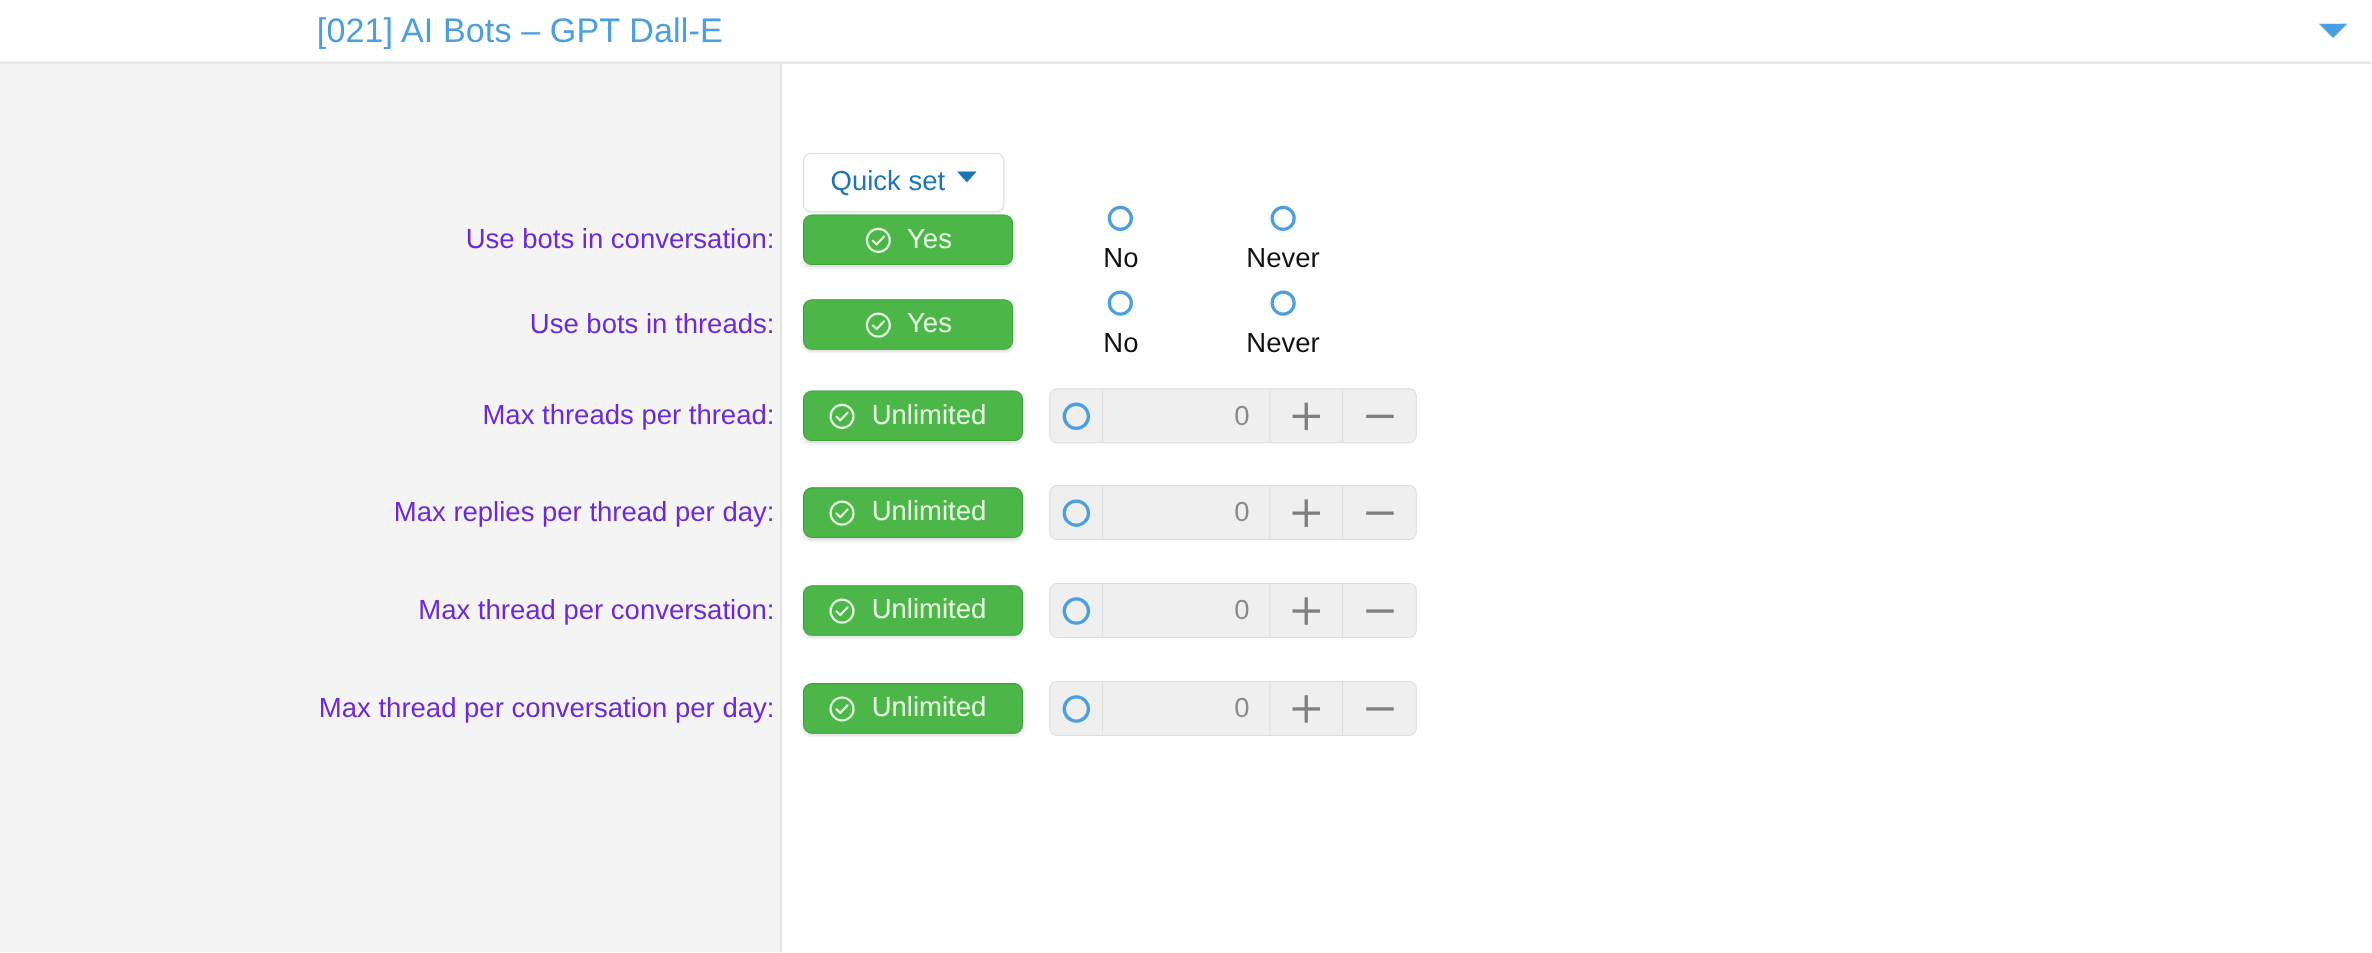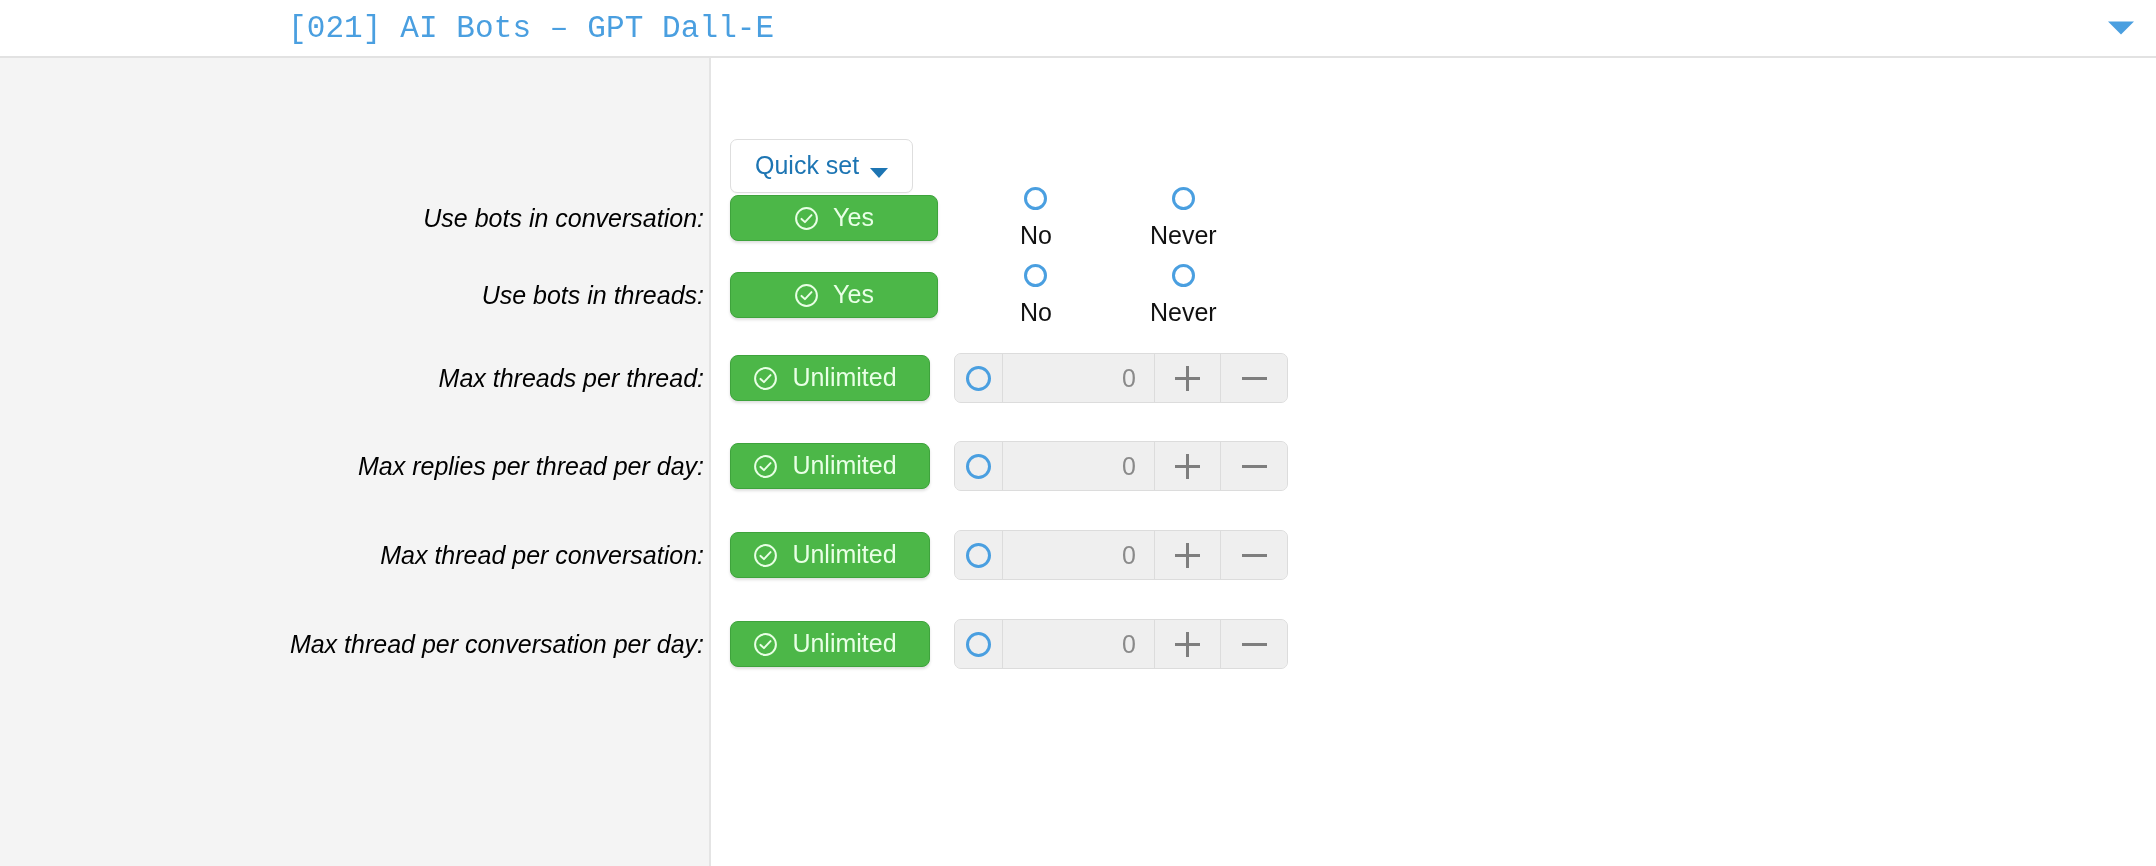--- a/index.html
+++ b/index.html
@@ -25,21 +25,20 @@
   }
   .header-title {
     position: absolute;
     left: 288px;
     top: 50%;
     transform: translateY(-50%);
     font-size: 31px;
     color: #4a9fe0;
     white-space: nowrap;
     letter-spacing: 0.1px;
-    font-family: Liberation Mono, monospace;
   }
   .header-caret {
     position: absolute;
     right: 22px;
     top: 50%;
     transform: translateY(-50%);
     width: 0;
     height: 0;
     border-left: 13px solid transparent;
     border-right: 13px solid transparent;
@@ -69,44 +68,43 @@
     left: 0;
     width: 2156px;
     height: 0;
   }
   .row-label {
     position: absolute;
     right: 1452px;  
     top: 0;
     transform: translateY(-50%);
     font-size: 25px;
-    color: #000000;
+    color: #6d28d9;
     white-space: nowrap;
     text-align: center;
-    font-style: italic;
   }
   .row-controls {
     position: absolute;
     left: 730px;
     top: 0;
     transform: translateY(-50%);
     display: flex;
     align-items: center;
   }
 
   
   .quickset-wrap {
     position: absolute;
     left: 730px;
     top: 108px;
     transform: translateY(-50%);
   }
   .quickset-btn {
     display: inline-flex;
-    align-items: flex-end;
+    align-items: flex-start;
     gap: 11px;
     background: #ffffff;
     border: 1px solid #dedede;
     border-radius: 7px;
     padding: 13px 24px 14px 24px;
     cursor: pointer;
     box-shadow: 0 1px 1px rgba(0,0,0,0.035);
   }
   .quickset-label {
     font-size: 25px;
@@ -131,21 +129,21 @@
     border: 1px solid #3ea33c;
     border-radius: 8px;
     color: #ffffff;
     font-size: 25px;
     height: 46px;
     box-sizing: border-box;
     cursor: pointer;
     box-shadow: 0 2px 3px rgba(0,0,0,0.13);
     padding: 0 20px;
   }
-  .green-btn.w-yes { width: 208px; }
+  .green-btn.w-yes { width: 191px; }
   .green-btn.w-unl { width: 200px; padding-left: 10px; }
   .green-btn .btn-text {
     color: #e8ffe5;
     line-height: 1;
     position: relative;
     top: -1px;
   }
   .check-circle {
     width: 25px;
     height: 25px;

